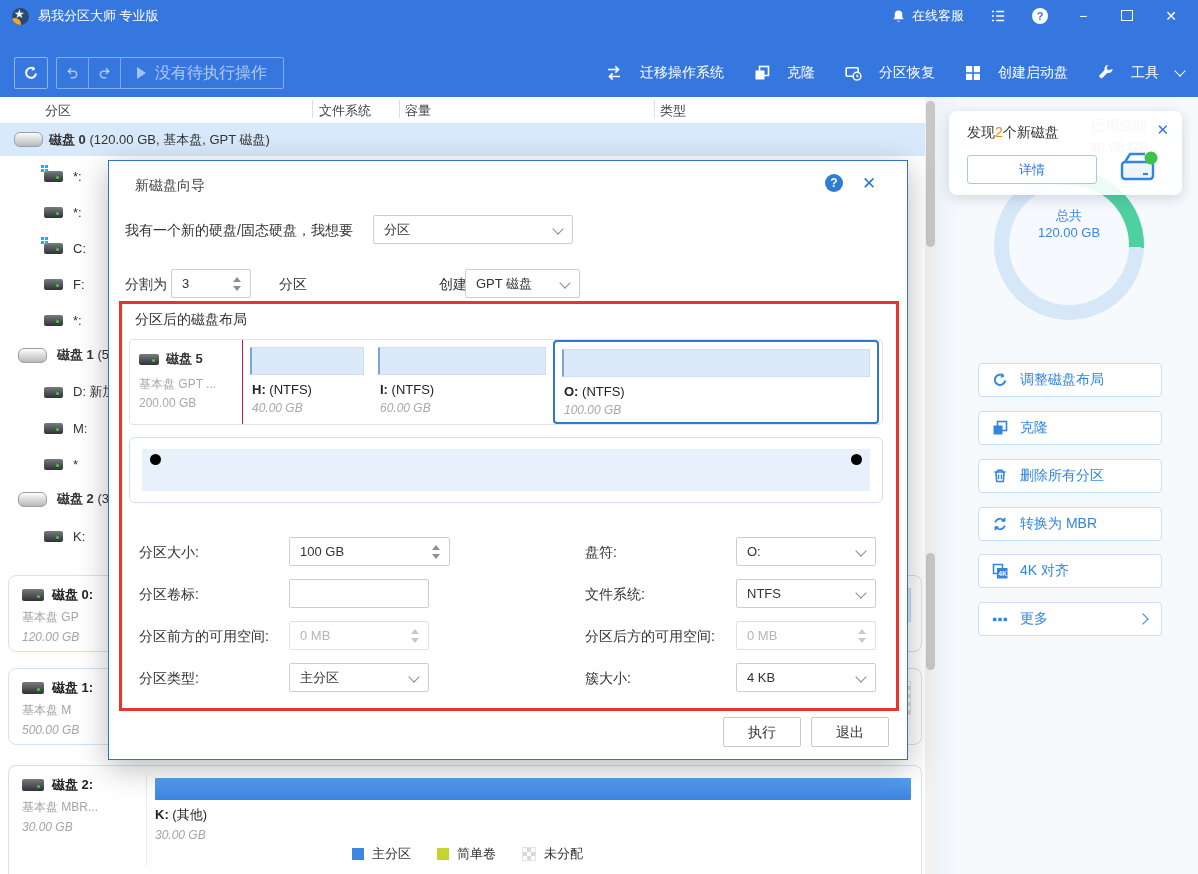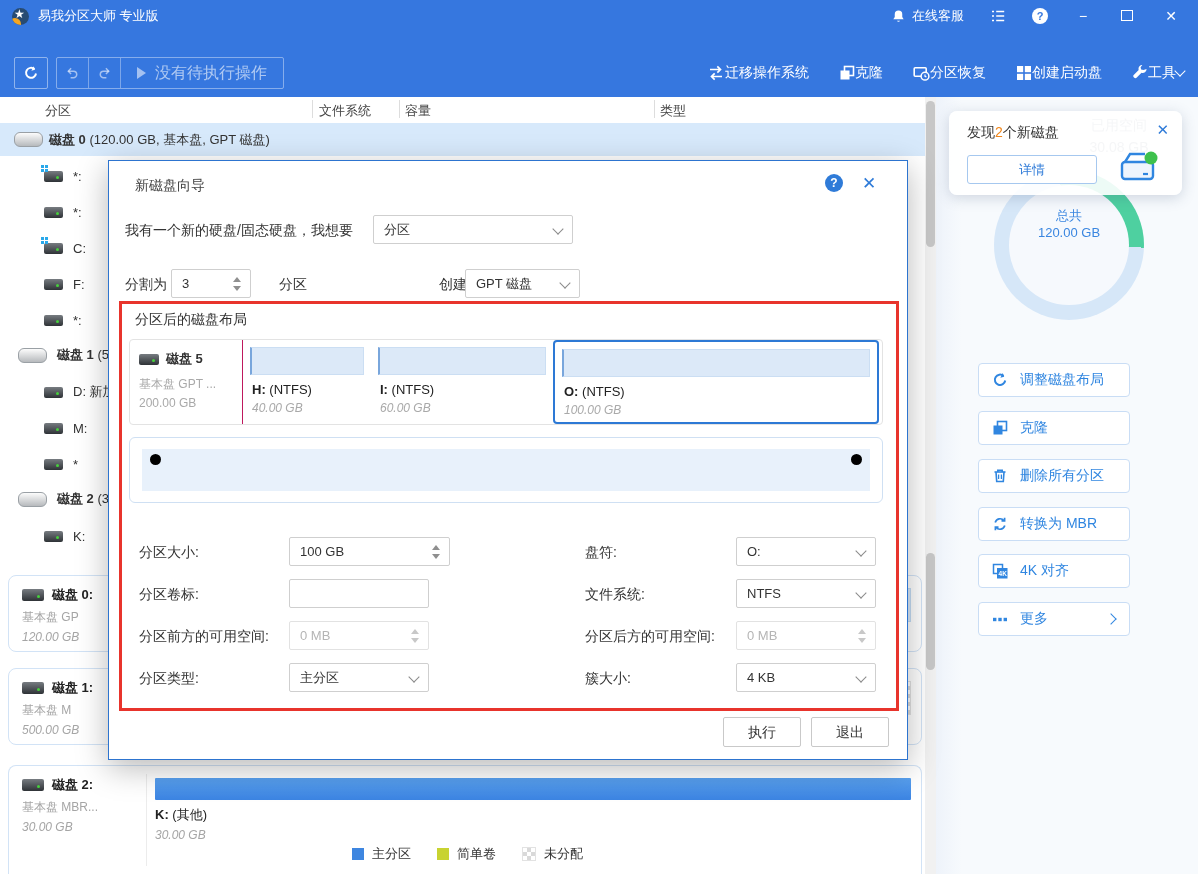--- a/index.html
+++ b/index.html
@@ -19,21 +19,21 @@
   .winbtn{color:#fff;font-size:14px;width:18px;text-align:center}
   .maxbox{width:10px;height:9px;border:1.6px solid #fff;display:inline-block}
   
   .tbtn{position:absolute;border:1px solid rgba(255,255,255,.45);border-radius:2px;display:flex;align-items:center;justify-content:center}
   .tgroup{position:absolute;left:56px;top:57px;height:30px;border:1px solid rgba(255,255,255,.4);border-radius:2px;display:flex;align-items:center}
   .tcell{height:100%;display:flex;align-items:center;justify-content:center;border-right:1px solid rgba(255,255,255,.35)}
   .tcell:last-child{border-right:none}
   .pendtxt{color:rgba(255,255,255,.6);font-size:16px;margin-left:9px}
   .playico{width:0;height:0;border-left:9px solid rgba(255,255,255,.55);border-top:6px solid transparent;border-bottom:6px solid transparent}
   .nav{position:absolute;right:14px;top:57px;height:32px;display:flex;align-items:center;gap:30px}
-  .navitem{display:flex;align-items:center;gap:0;color:#fff;font-size:14px;cursor:default}
+  .navitem{display:flex;align-items:center;gap:17px;color:#fff;font-size:14px;cursor:default}
   .caret-down{width:7px;height:7px;border-right:1.6px solid #fff;border-bottom:1.6px solid #fff;transform:rotate(45deg);margin-top:-4px}
   
   .hdr{position:absolute;left:0;top:97px;width:925px;height:26px;background:#fff;border-bottom:1px solid #ececec;font-size:13px;color:#444}
   .hcell{position:absolute;top:5px}
   .hsep{position:absolute;top:3px;width:1px;height:18px;background:#ddd}
   .selrow{position:absolute;left:0;top:123px;width:925px;height:33px;background:#d7e9fb;display:flex;align-items:center}
   .rowtext{font-size:13px;margin-left:6px}
   .trow{position:absolute;display:flex;align-items:center;gap:10px;font-size:13px;color:#333;height:18px}
   
   .drive{width:19px;height:11px;border-radius:2px;background:linear-gradient(180deg,#777c81,#2e3236);position:relative;flex:none}
@@ -71,21 +71,21 @@
   .donut::after{content:"";position:absolute;inset:15px;background:#f6f9fd;border-radius:50%}
   .donut-center{position:absolute;left:58px;top:110px;width:150px;text-align:center;z-index:2;color:#3a86e0;font-size:13px}
   .usage{position:absolute;left:128px;top:17px;width:110px;text-align:center;color:#9aa2ad;font-size:14px;line-height:22px}
   .notice{position:absolute;left:13px;top:14px;width:233px;height:84px;background:rgba(255,255,255,.9);border-radius:8px;
           box-shadow:0 3px 14px rgba(60,80,120,.22);z-index:6}
   .ntitle{position:absolute;left:18px;top:13px;font-size:14px;color:#333}
   .ntitle .cnt{color:#f08519}
   .nclose{position:absolute;right:13px;top:10px;color:#2f7bd8;font-size:15px;font-weight:bold}
   .nbtn{position:absolute;left:18px;top:44px;width:128px;height:27px;border:1px solid #a6c8ef;border-radius:3px;
         color:#2f7bd8;font-size:13px;text-align:center;line-height:27px;background:#fff}
-  .ract{position:absolute;left:42px;width:152px;height:34px;background:#fff;border:1px solid #c9ddf5;border-radius:4px;
+  .ract{position:absolute;left:42px;width:184px;height:34px;background:#fff;border:1px solid #c9ddf5;border-radius:4px;
         box-sizing:border-box;display:flex;align-items:center;color:#3086e0;font-size:14px}
   .ract svg{margin:0 12px 0 13px;flex:none}
   .chev-r{width:7px;height:7px;border-right:1.6px solid #3086e0;border-bottom:1.6px solid #3086e0;transform:rotate(-45deg);margin-left:auto;margin-right:14px}
   
   .dialog{position:absolute;left:108px;top:160px;width:800px;height:600px;background:#fff;border:1px solid #2d74cf;
           box-shadow:0 8px 30px rgba(0,0,0,.28);z-index:10;box-sizing:border-box}
   .dtitle{position:absolute;left:26px;top:16px;font-size:14px;color:#444}
   .dhelp{position:absolute;left:716px;top:13px;width:18px;height:18px;border-radius:50%;background:#2f7bd8;color:#fff;
          font-size:12px;font-weight:bold;text-align:center;line-height:18px}
   .dclose{position:absolute;left:753px;top:12px;color:#2f7bd8;font-size:17px;font-weight:bold}

